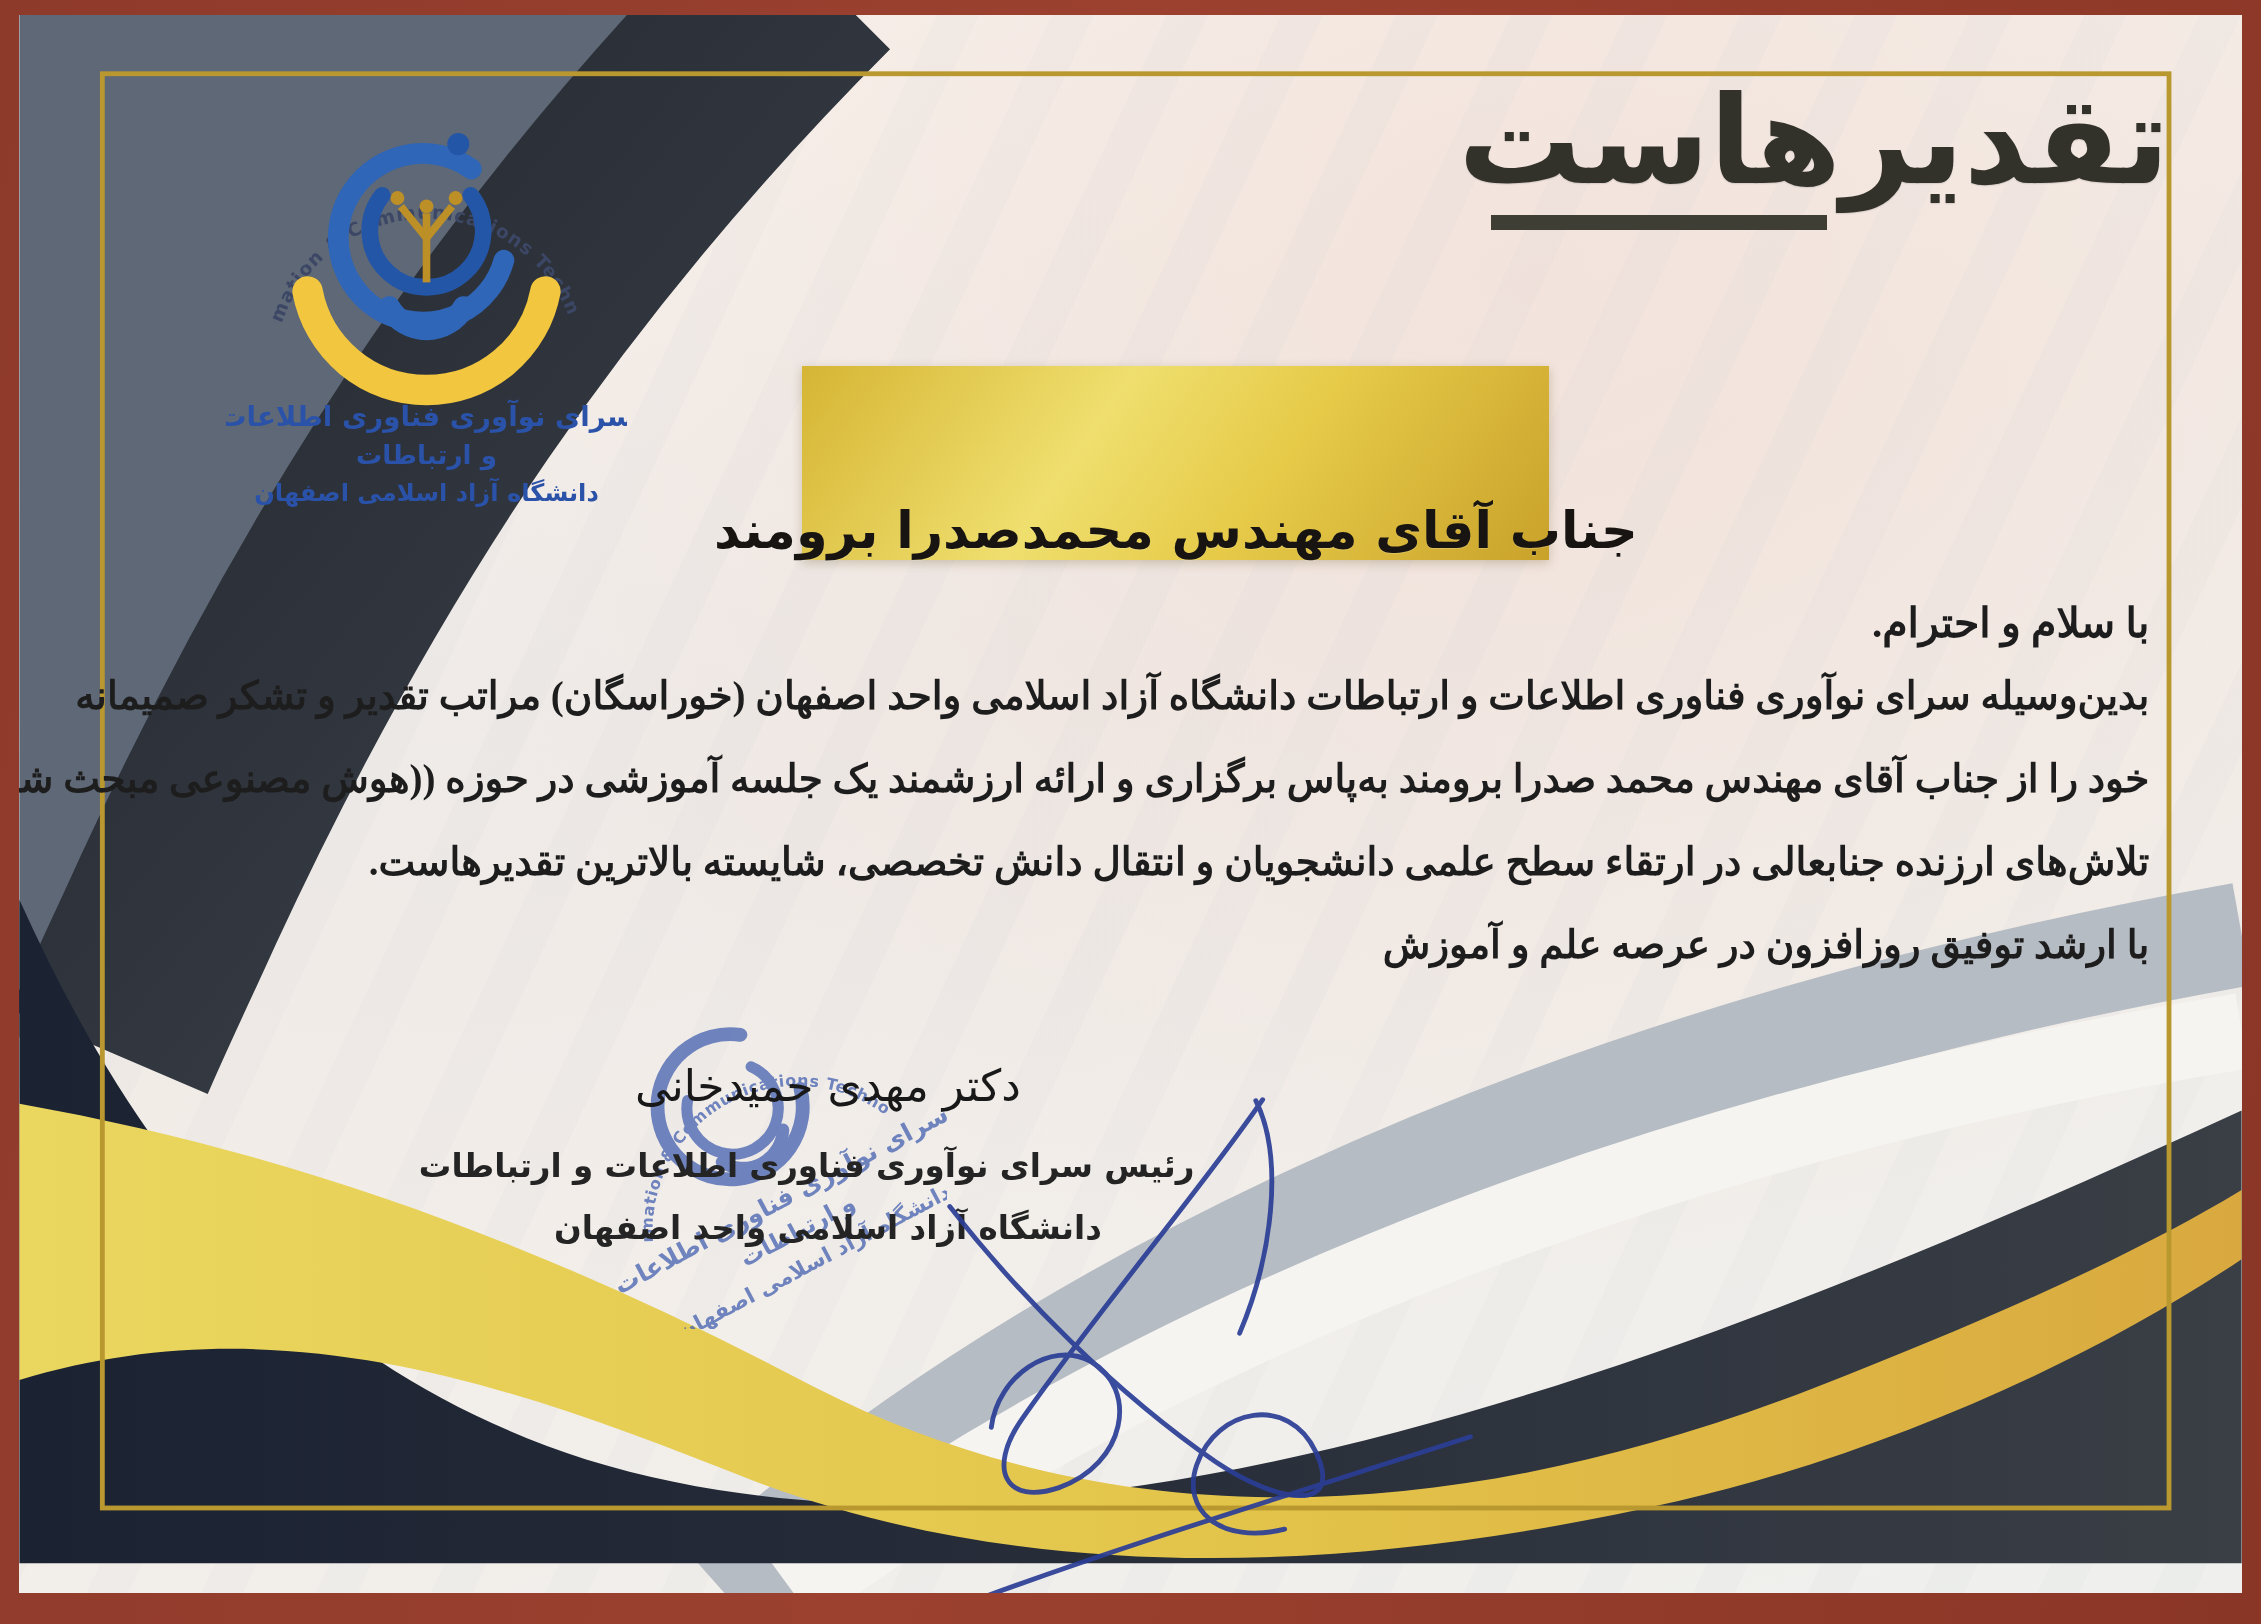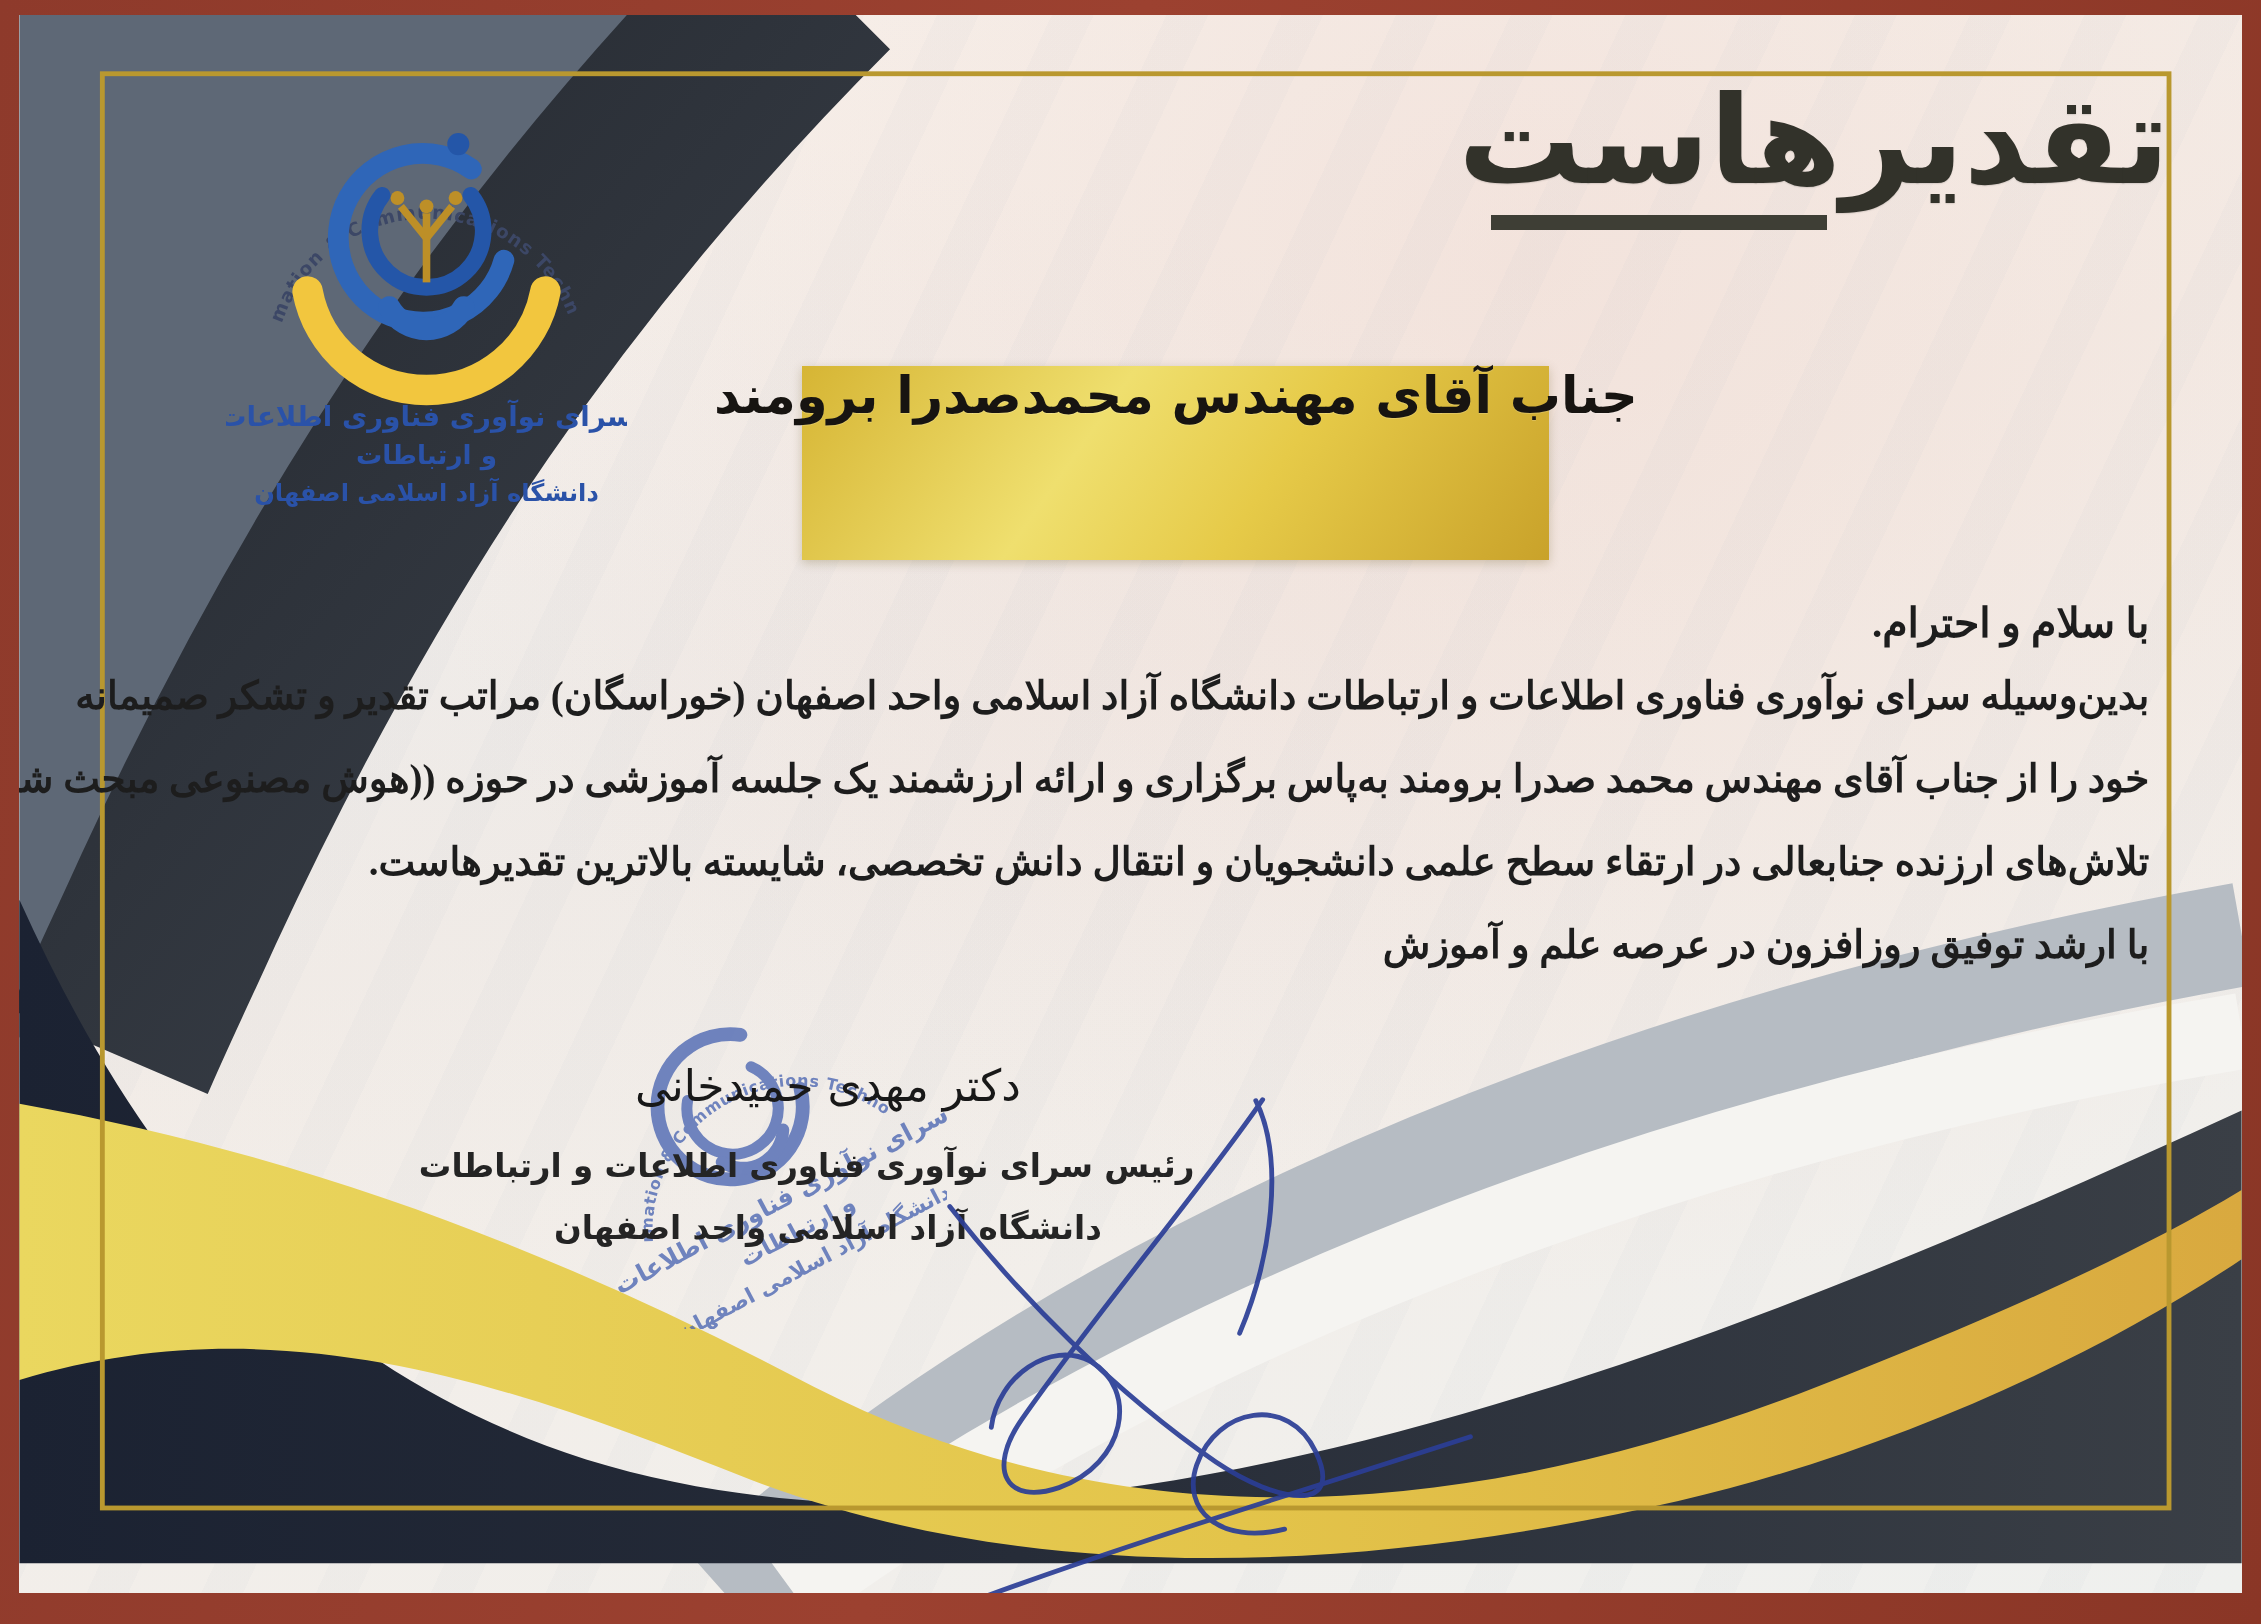--- a/index.html
+++ b/index.html
@@ -20,21 +20,21 @@
 
   .title-wrap{position:absolute;right:73px;top:61px;z-index:5;text-align:left;}
   .title{font-size:123px;font-weight:800;color:#32322a;line-height:1.05;
     text-shadow:0 1.4px 1.4px rgba(0,0,0,.12);}
   .title-underline{margin-top:9.7px;margin-left:33px;width:336px;height:15px;background:#3e3e35;}
 
   .logo-box{position:absolute;left:207px;top:36px;width:401px;height:460px;z-index:5;}
 
   .banner{position:absolute;left:783px;top:351px;width:747px;height:194px;z-index:5;
     background:linear-gradient(125deg,#d6b534 0%,#efdf6e 38%,#e6ca48 62%,#c9a22a 100%);
-    display:flex;align-items:flex-start;justify-content:center;
+    display:flex;align-items:flex-end;justify-content:center;
     box-shadow:0 2.8px 9.7px rgba(90,70,10,.25);}
   .banner-text{font-size:51px;font-weight:800;color:#171411;direction:rtl;white-space:nowrap;
     text-shadow:0 1.4px 0 rgba(255,255,255,.18);}
 
   .body-text{position:absolute;right:93px;top:584px;width:2053px;z-index:5;direction:rtl;text-align:right;}
   .body-text p{margin:0;font-weight:700;color:#1d1d1d;white-space:nowrap;font-family:Liberation Serif, serif;}
   .salutation{font-size:41px;margin-bottom:26px !important;}
   .bline{font-size:39px;margin-bottom:38px !important;}
   .bline-last{margin-top:9.7px !important;}
 

